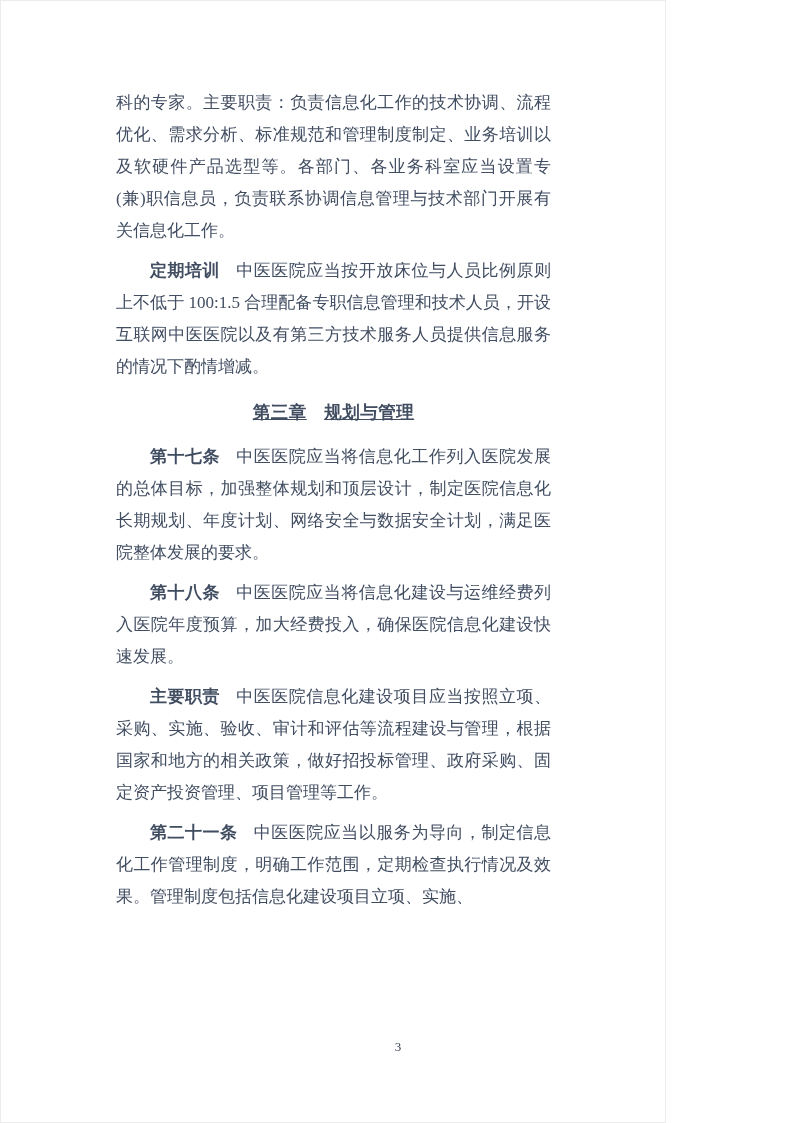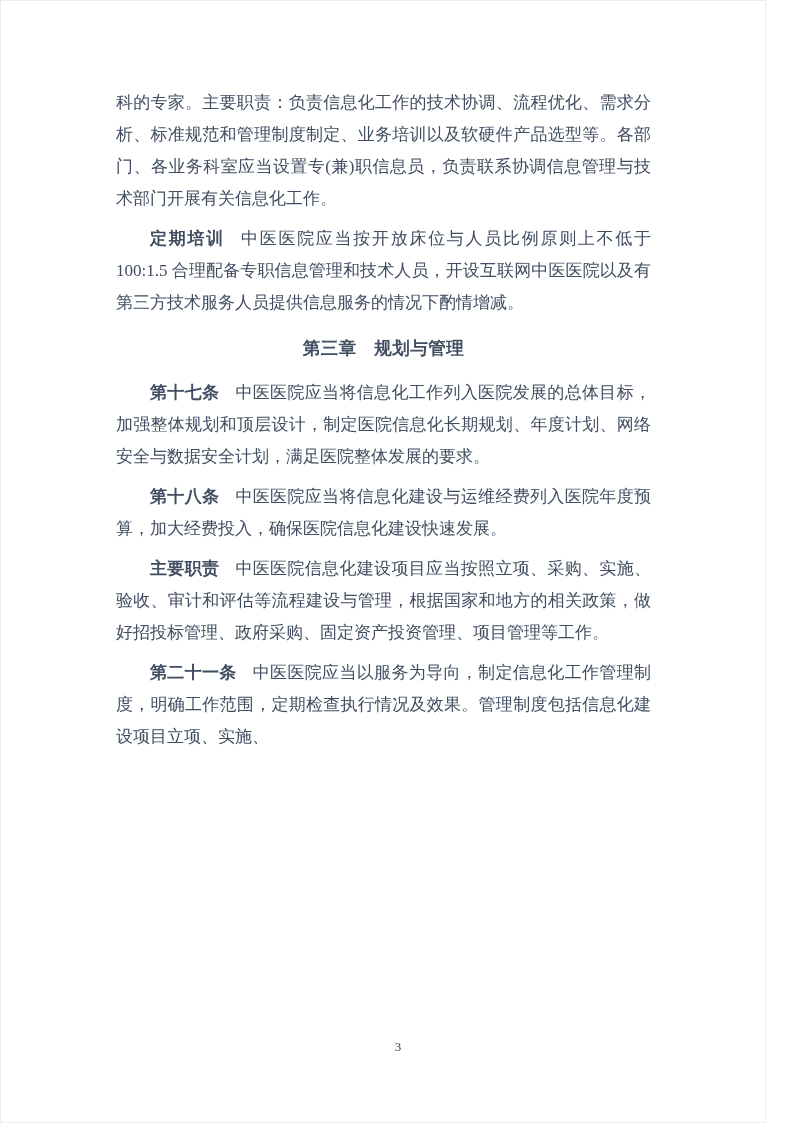--- a/index.html
+++ b/index.html
@@ -6,21 +6,21 @@
   body {
     width: 794px;
     height: 1123px;
     background: #ffffff;
     position: relative;
     font-family: "Liberation Serif", "DejaVu Serif", serif;
     overflow: hidden;
   }
   .page {
     box-sizing: border-box;
-    width: 766px;
+    width: 666px;
     height: 1123px;
     border: 1px solid #ececec;
     padding: 86px 114px 0 115px;
     color: #414d61;
     position: relative;
   }
   .doc-body {
     font-size: 17px;
     line-height: 32px;
     text-align: justify;
@@ -35,20 +35,21 @@
     font-weight: bold;
     margin-right: 0.95em;
   }
   h2.chapter {
     font-size: 17.5px;
     font-weight: bold;
     text-align: center;
     margin: 13px 0 13px 0;
     line-height: 32px;
     letter-spacing: 0.5px;
+    text-decoration: underline;
   }
   h2.chapter .chapter-no { margin-right: 1em; }
   .footer {
     position: absolute;
     top: 1036px;
     left: 0;
     width: 794px;
     text-align: center;
     font-size: 13px;
     color: #37404f;

